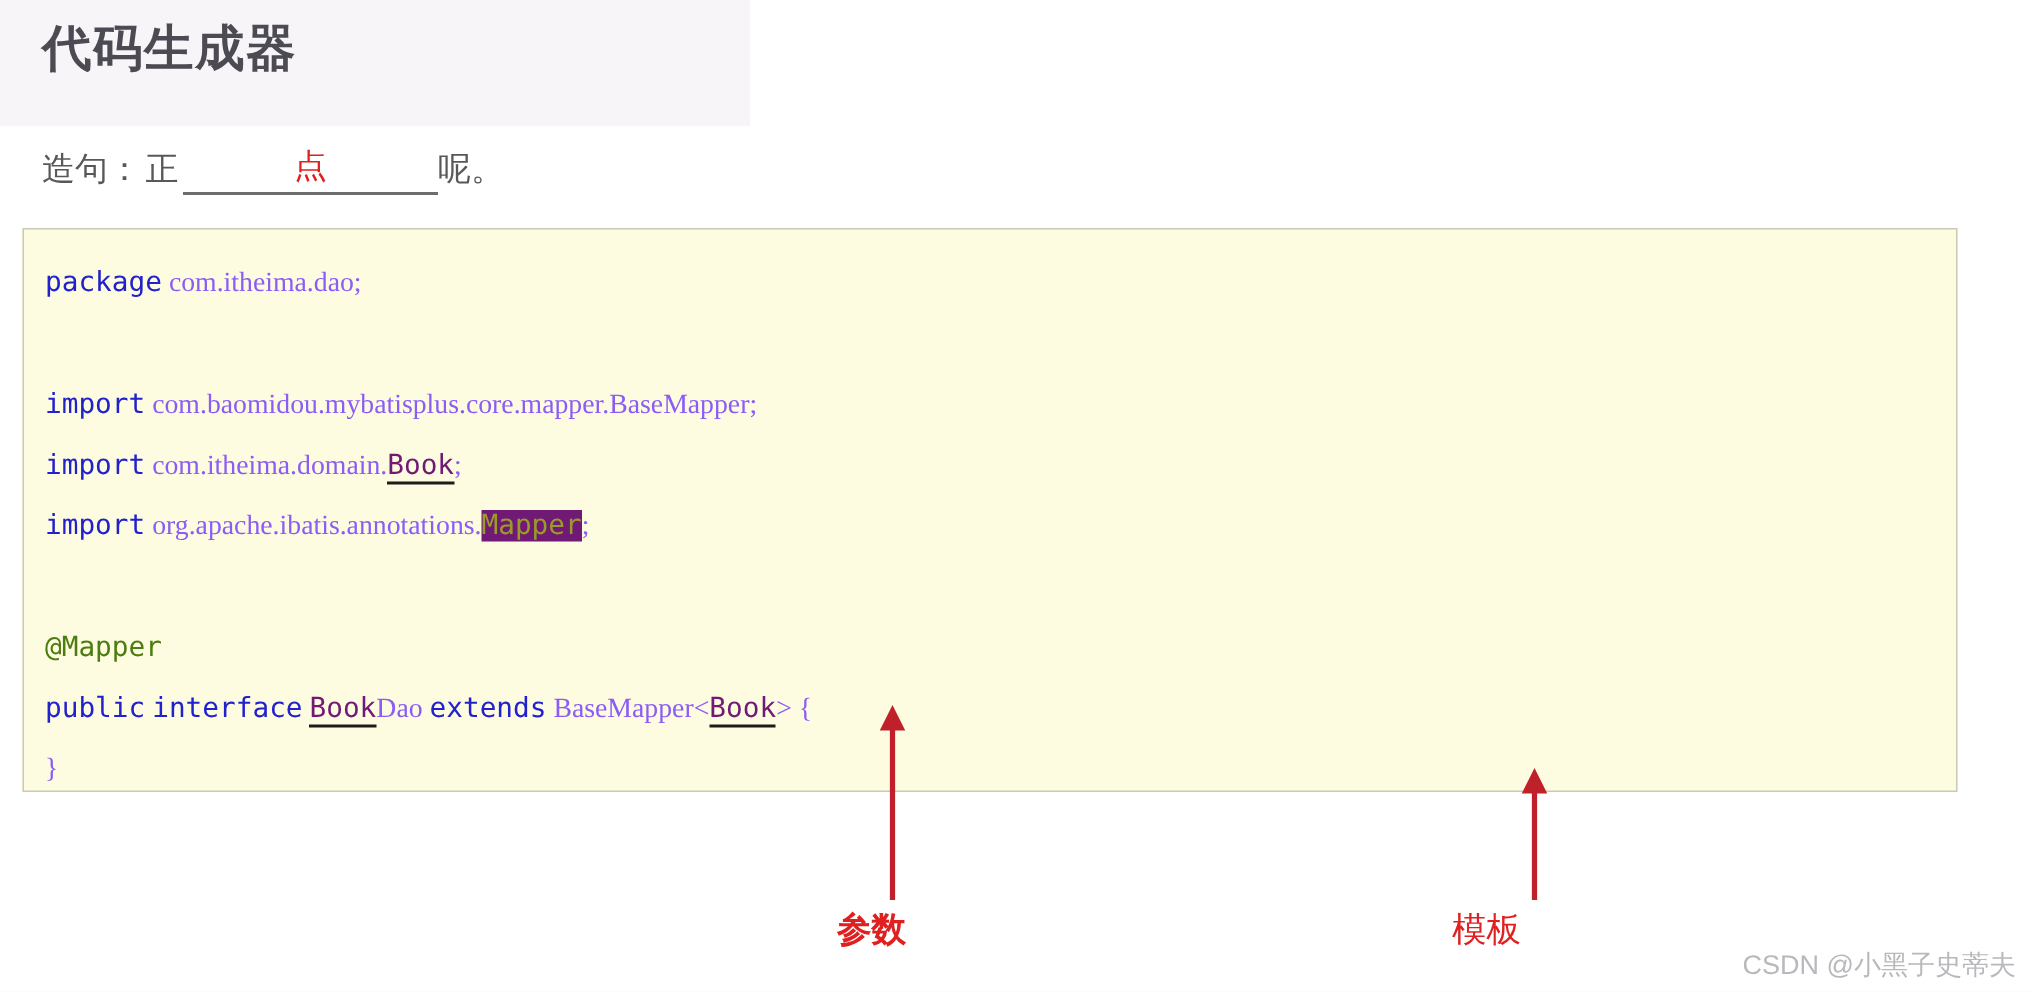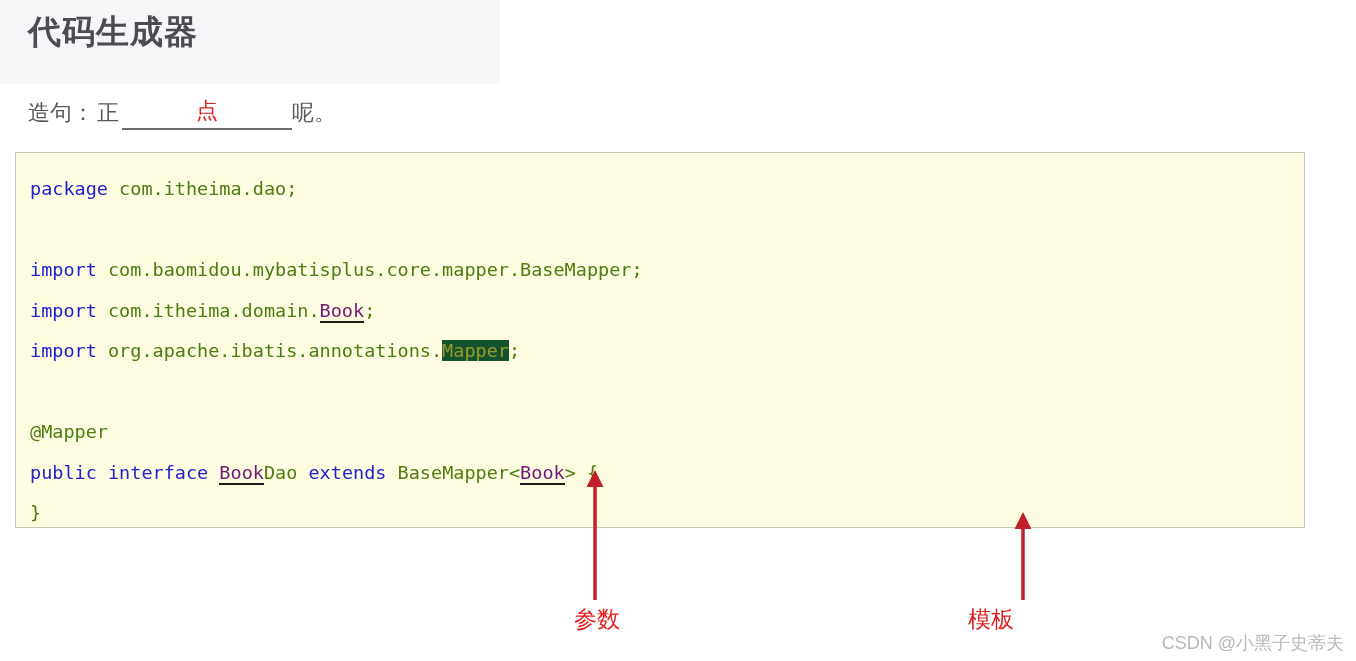--- a/index.html
+++ b/index.html
@@ -83,43 +83,43 @@
   .code-inner {
     padding: 16px 0 0 14px;
     font-family: "DejaVu Sans Mono", "Liberation Mono", monospace;
     font-size: 18.5px;
     line-height: 40.5px;
     color: #1c1c1c;
     white-space: pre;
   }
   .code-line { height: 40.5px; }
   .kw      { color: #2222cc; }
-  .anno    { color: #9a9a2a; background: #14532d; }
+  .anno    { color: #9a9a2a; background: #701a75; }
   .anno-bare { color: #4d7c0f; }
   .book {
     color: #701a75;
     font-weight: normal;
     border-bottom: 2px solid #1c1c1c;
   }
-  .plain { color: #4d7c0f; }
+  .plain { color: #8b5cf6; font-family: Liberation Serif, serif; }
 
   
   .arrow-svg {
     position: absolute;
     pointer-events: none;
   }
   .ann-label {
     position: absolute;
     font-size: 23px;
     color: #e02020;
     white-space: nowrap;
     font-family: "Liberation Sans", "DejaVu Sans", sans-serif;
   }
   #arrow-param { left: 575px; top: 468px; }
-  #label-param { left: 574px; top: 604px; }
+  #label-param { left: 558px; top: 604px; font-weight: bold; }
   #arrow-tpl   { left: 1003px; top: 510px; }
   #label-tpl   { left: 968px; top: 604px; }
 
   
   .watermark {
     position: absolute;
     right: 12px;
     bottom: 6px;
     font-size: 18px;
     color: #b9b9bd;

